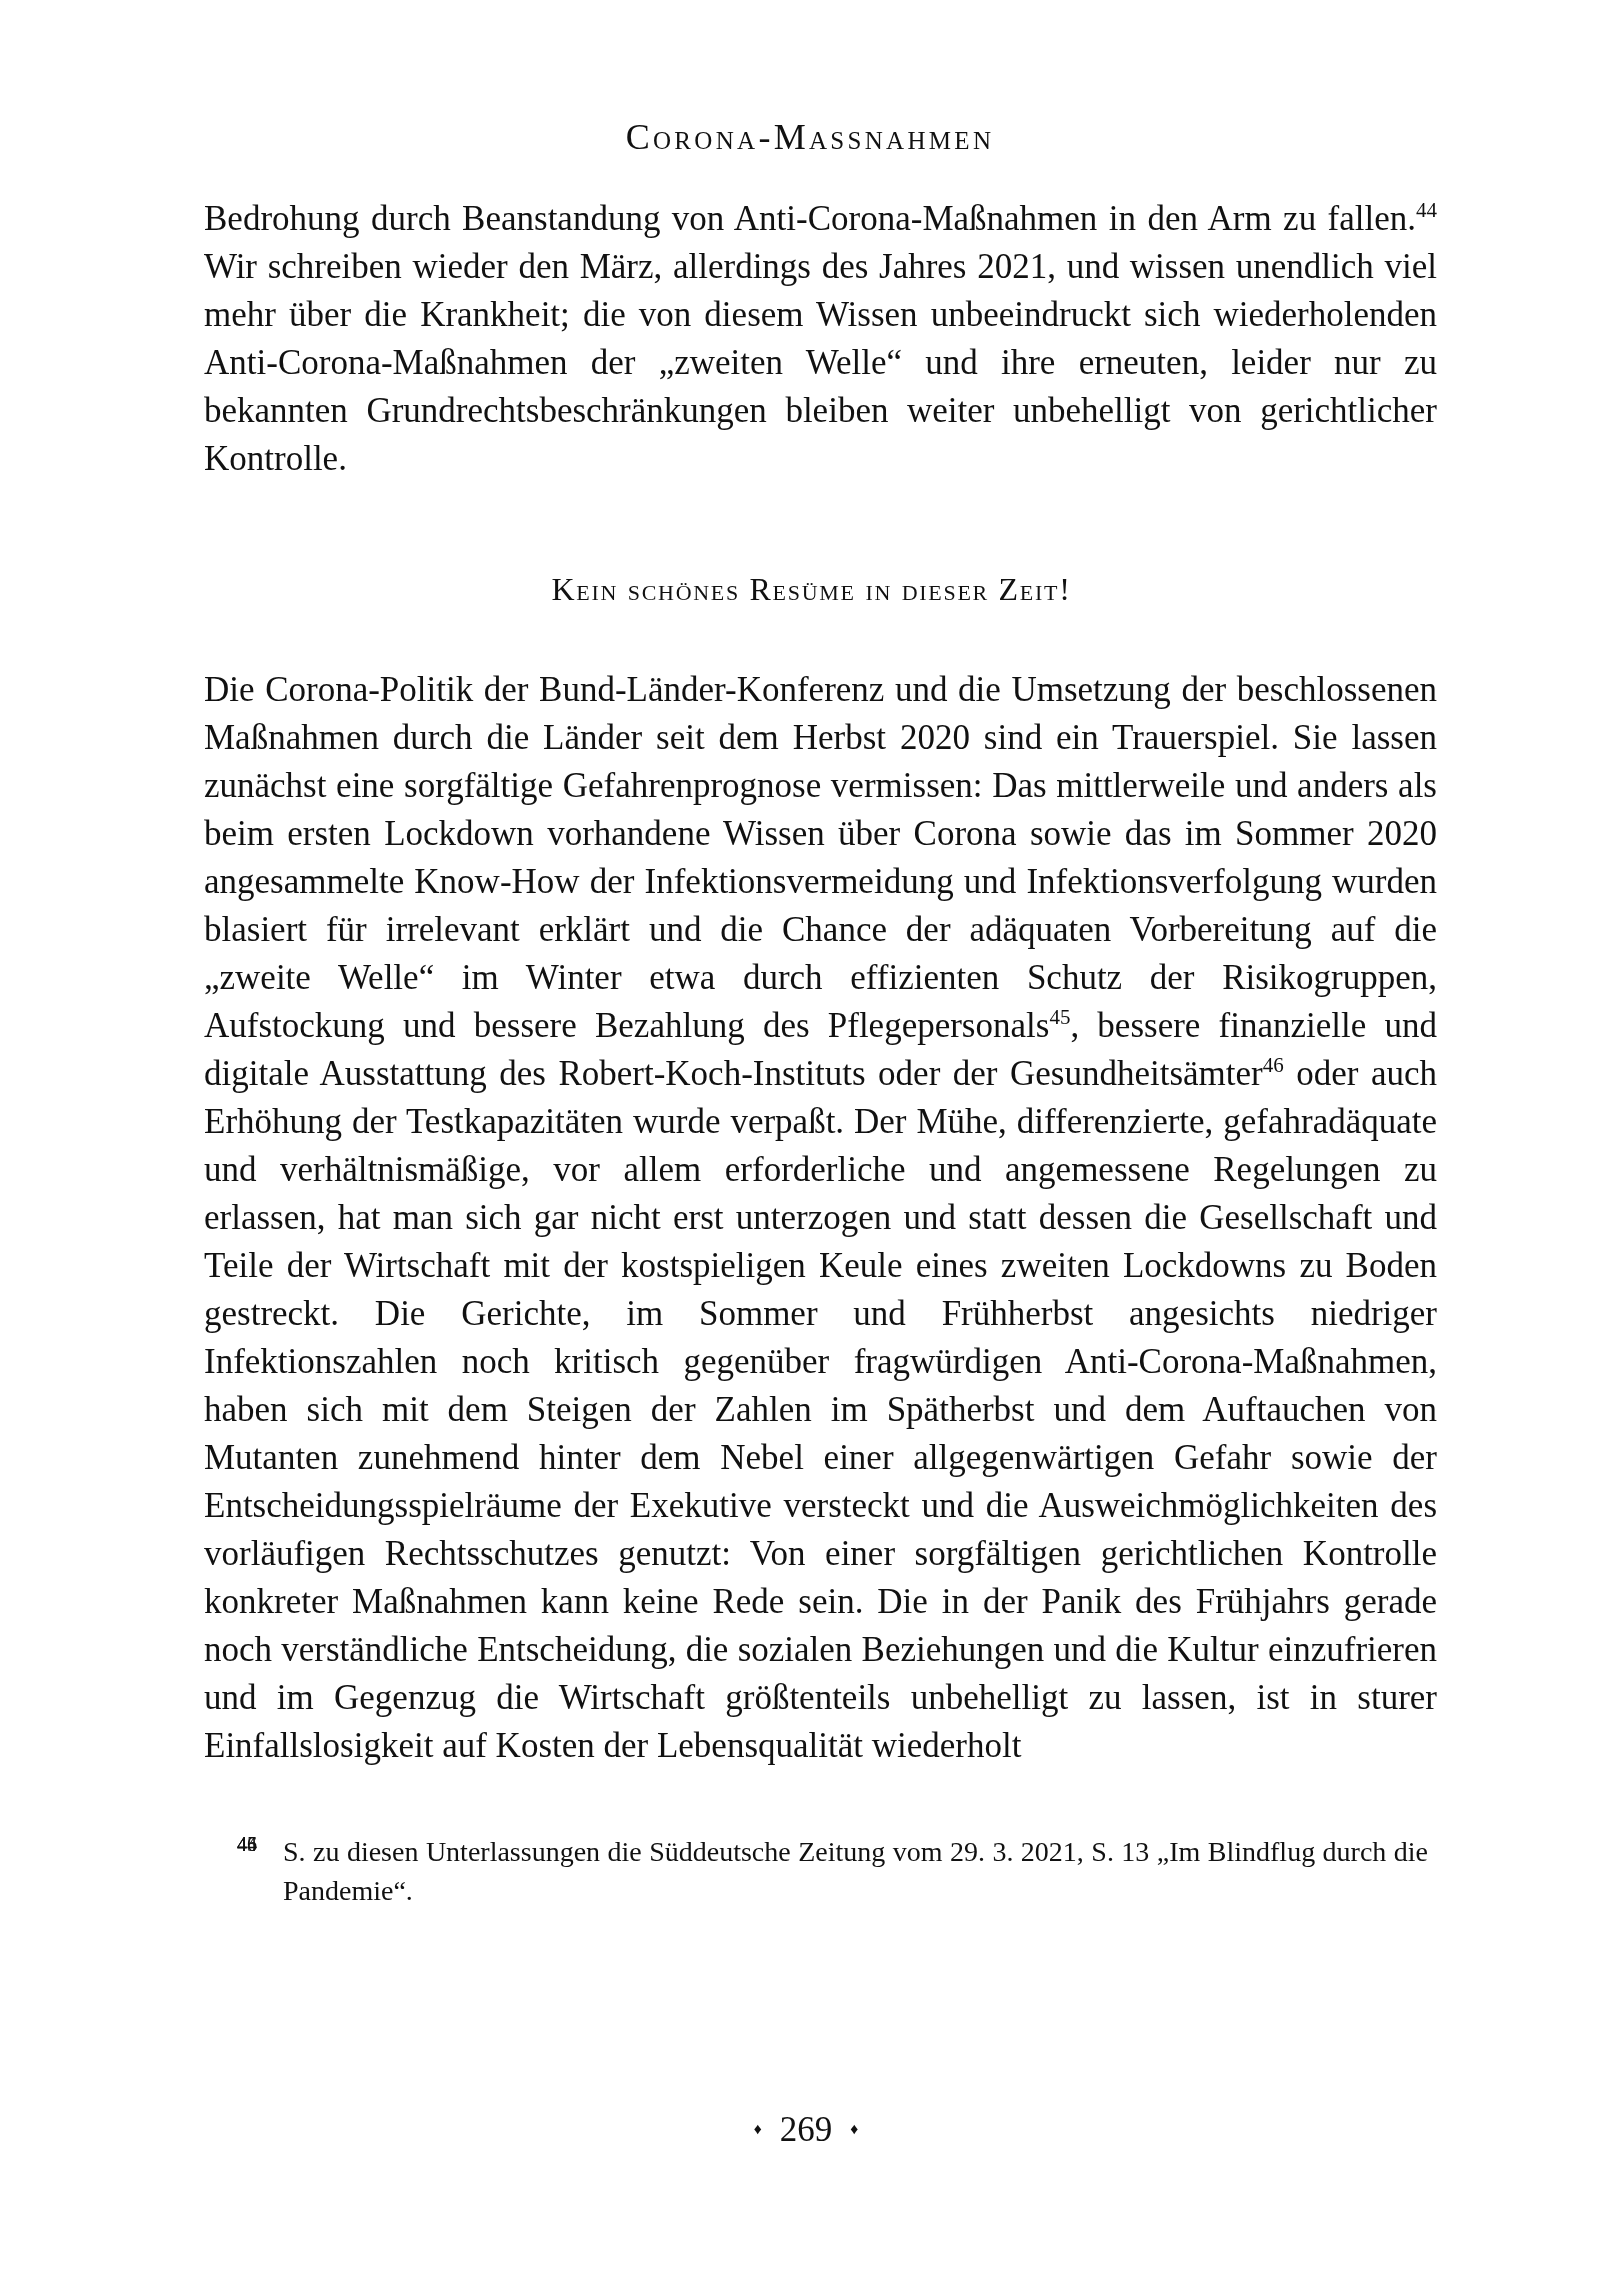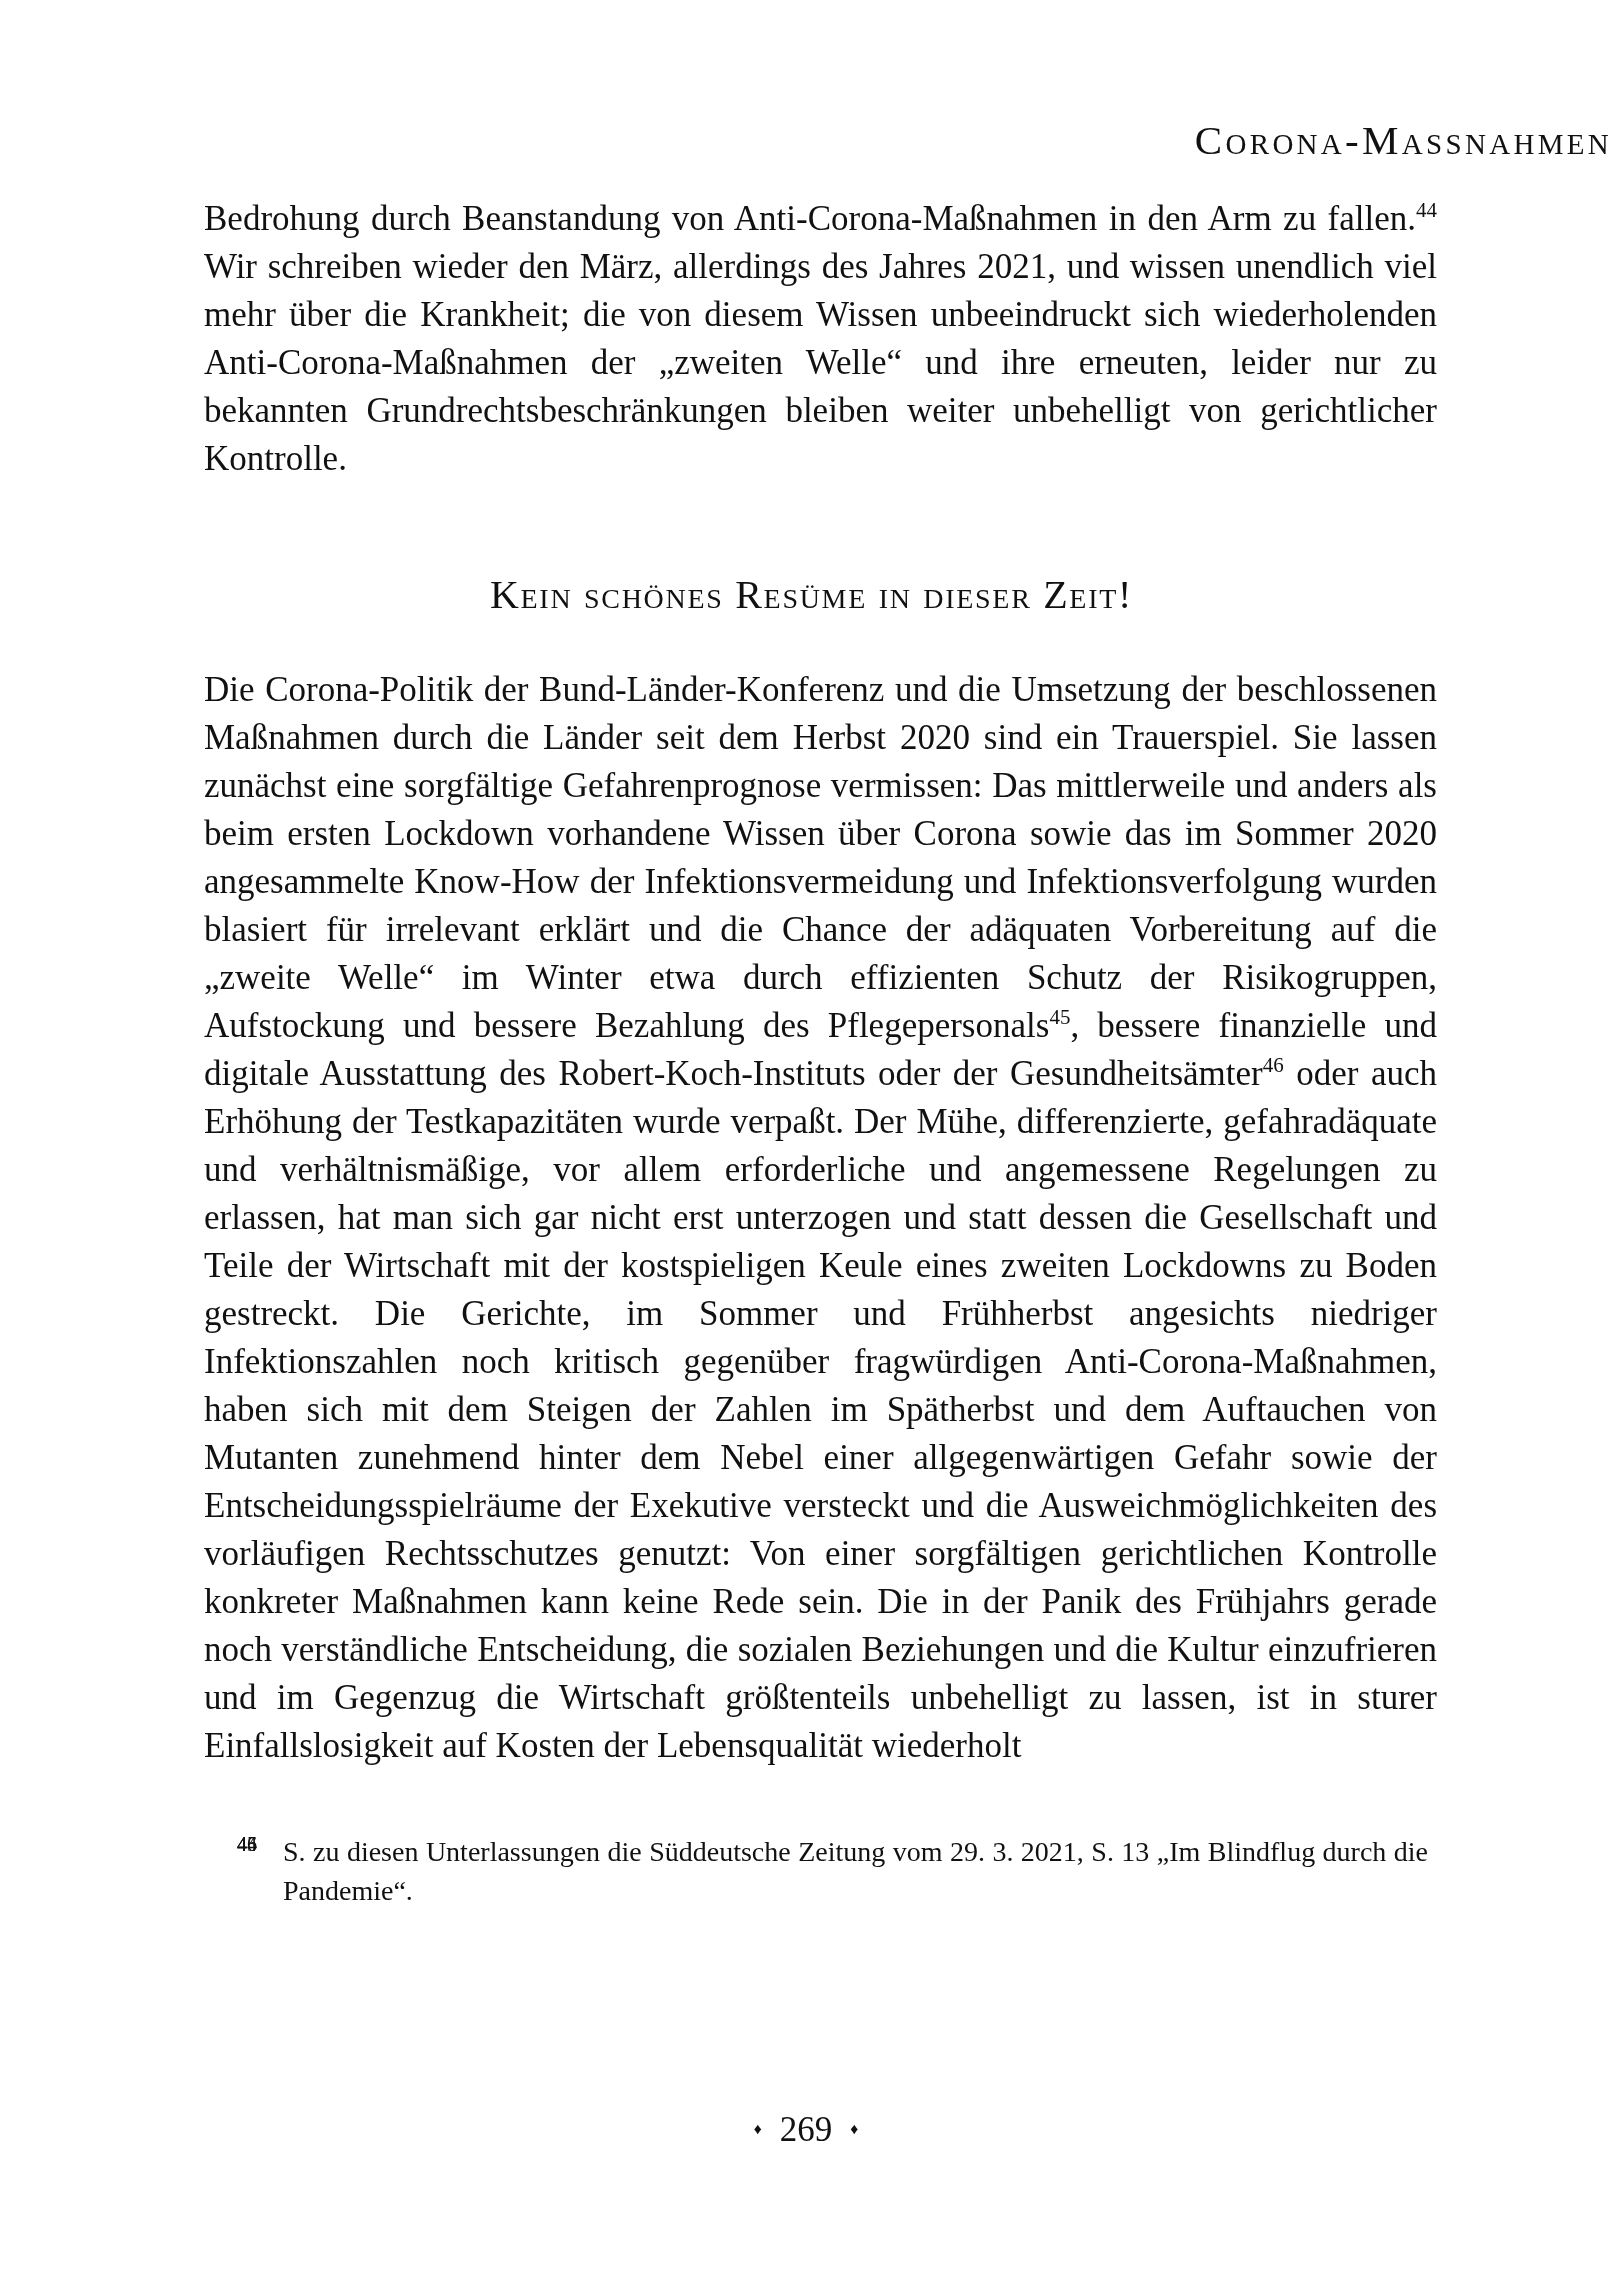--- a/index.html
+++ b/index.html
@@ -12,22 +12,22 @@
     background: #ffffff;
     color: #111111;
     font-family: "Liberation Serif", "DejaVu Serif", serif;
     overflow: hidden;
   }
   .running-header {
     position: absolute;
     top: 116px;
     left: 0;
     width: 100%;
-    text-align: right;
-    font-size: 41px;
+    text-align: center;
+    font-size: 36px;
     font-weight: normal;
     font-variant: small-caps;
     letter-spacing: 3.3px;
     padding-left: 8px;
   }
   .body-para {
     position: absolute;
     left: 204px;
     width: 1233px;
     font-size: 35px;
@@ -41,21 +41,21 @@
     font-size: 60%;
     line-height: 0;
     vertical-align: super;
   }
   .section-heading {
     position: absolute;
     top: 571px;
     left: 195px;
     width: 1233px;
     text-align: center;
-    font-size: 40px;
+    font-size: 32px;
     font-weight: normal;
     font-variant: small-caps;
     letter-spacing: 1.7px;
   }
   .footnotes {
     position: absolute;
     top: 1832px;
     left: 195px;
     width: 1233px;
     font-size: 28px;

